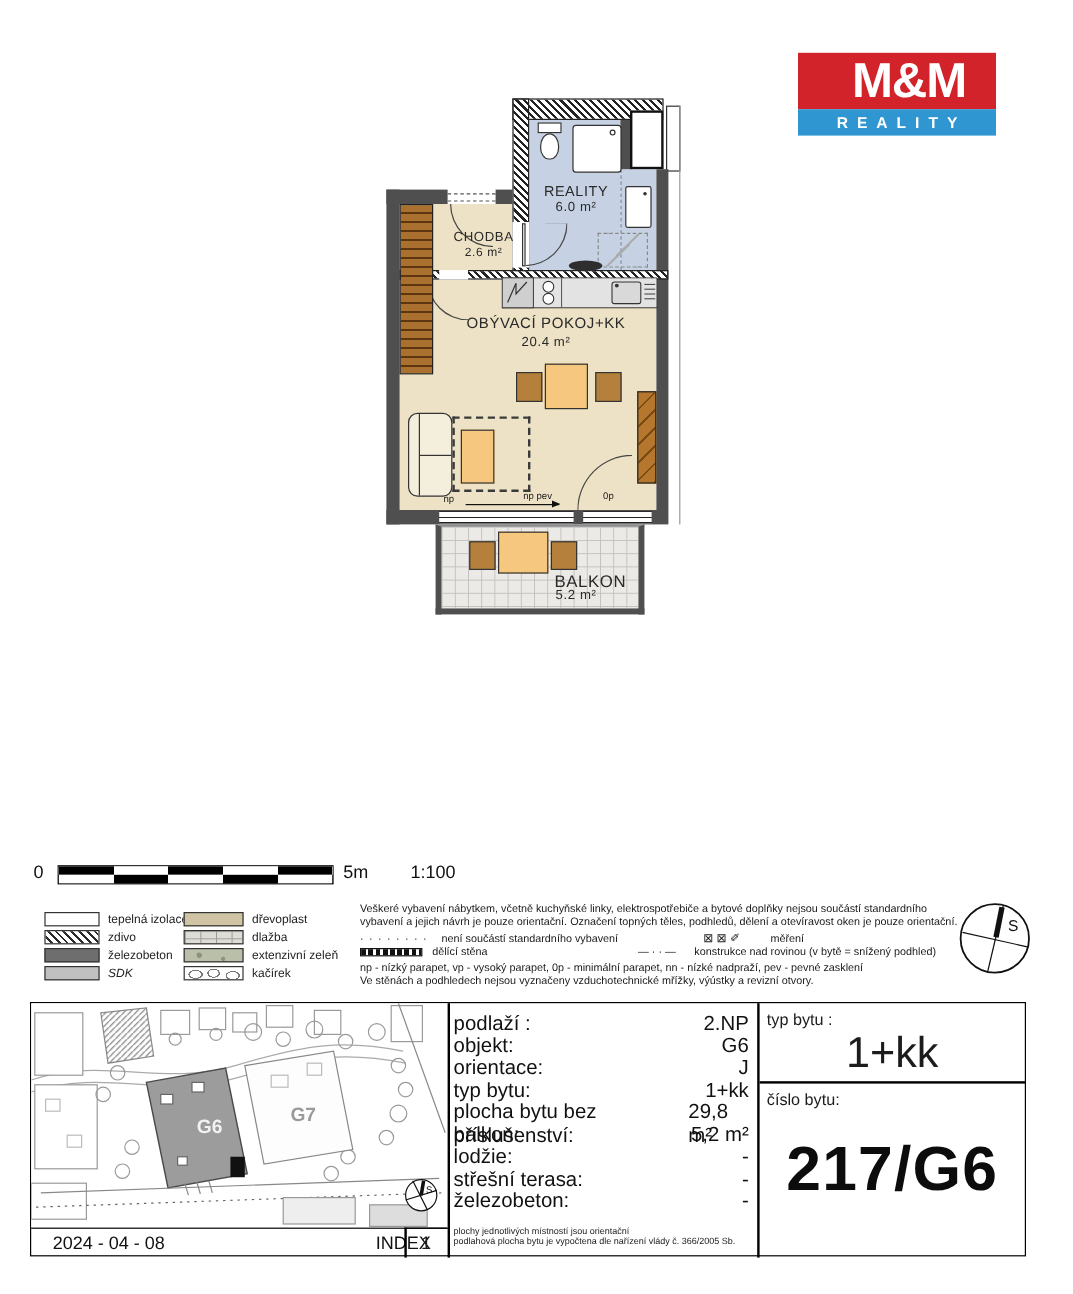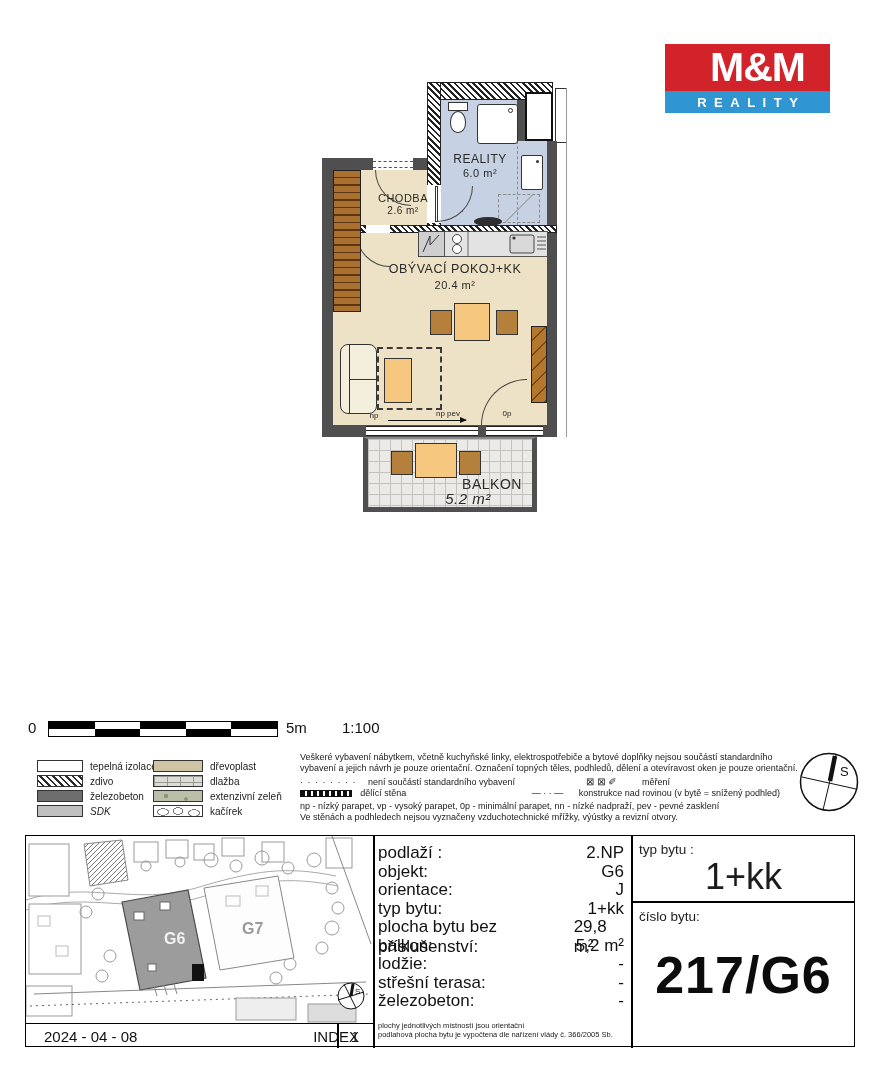--- a/index.html
+++ b/index.html
@@ -155,21 +155,21 @@
     <div class="abs furn brown" style="left:391px;top:451px;width:22px;height:24px;"></div>
     <div class="abs furn brown" style="left:459px;top:451px;width:22px;height:24px;"></div>
 
     <div class="rname" style="left:434px;top:152px;width:92px;font-size:12px;">REALITY</div>
     <div class="rname" style="left:434px;top:167px;width:92px;font-size:11px;">6.0 m²</div>
     <div class="rname" style="left:363px;top:192px;width:80px;font-size:11px;">CHODBA</div>
     <div class="rname" style="left:363px;top:205px;width:80px;font-size:10px;">2.6 m²</div>
     <div class="rname" style="left:365px;top:262px;width:180px;font-size:12.5px;">OBÝVACÍ POKOJ+KK</div>
     <div class="rname" style="left:365px;top:279px;width:180px;font-size:11px;">20.4 m²</div>
     <div class="rname" style="left:452px;top:476px;width:80px;font-size:14px;">BALKON</div>
-    <div class="rname" style="left:438px;top:490px;width:60px;font-size:15px;font-style:italic;">5.2 m²</div>
+    <div class="rname" style="left:450px;top:490px;width:60px;font-size:11px;">5.2 m²</div>
   </div>
 
   <div class="sbtxt" style="left:28px;top:719px;">0</div>
   <div class="abs sbar" style="left:48px;top:721px;width:230px;height:16px;">
     <div class="r1"></div>
     <div class="r2"></div>
   </div>
   <div class="sbtxt" style="left:286px;top:719px;">5m</div>
   <div class="sbtxt" style="left:342px;top:719px;">1:100</div>
 

